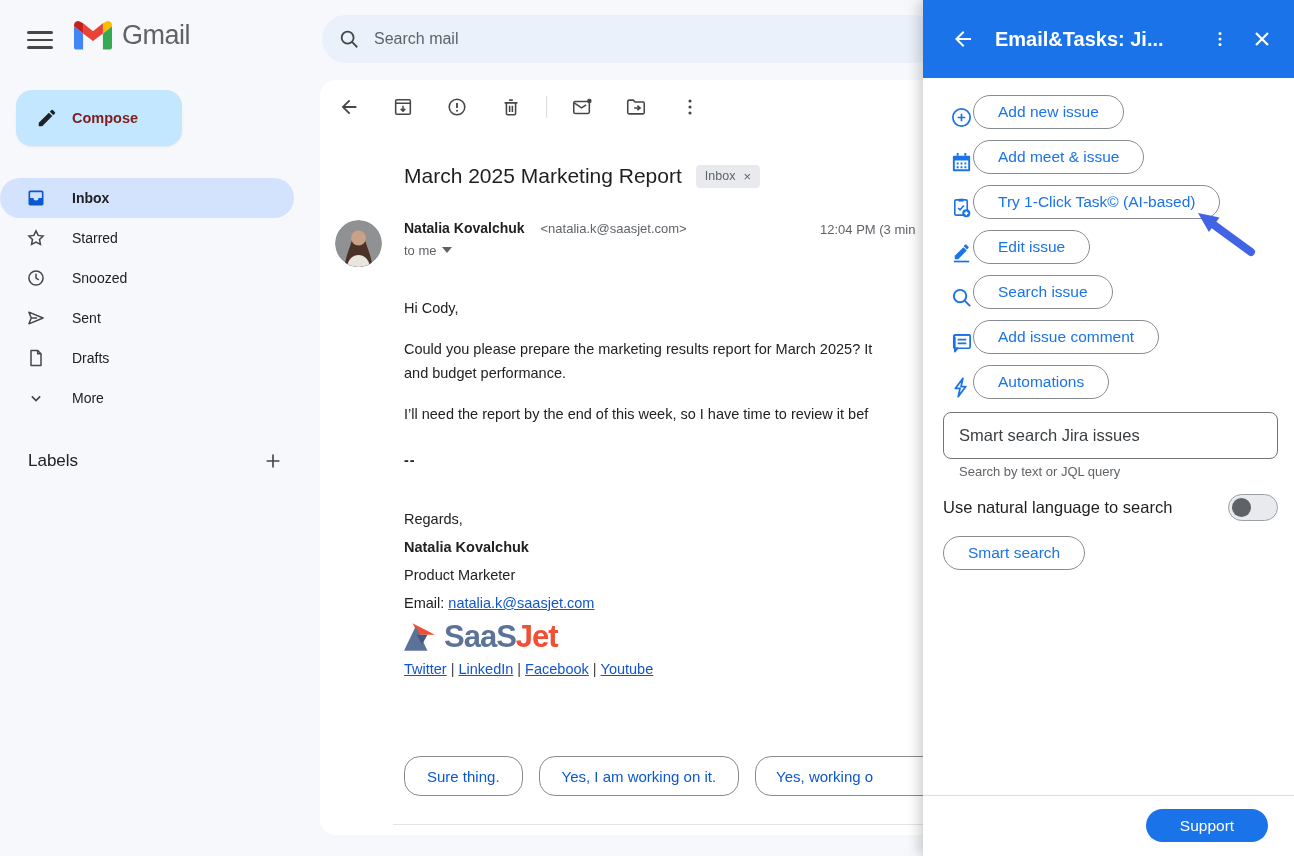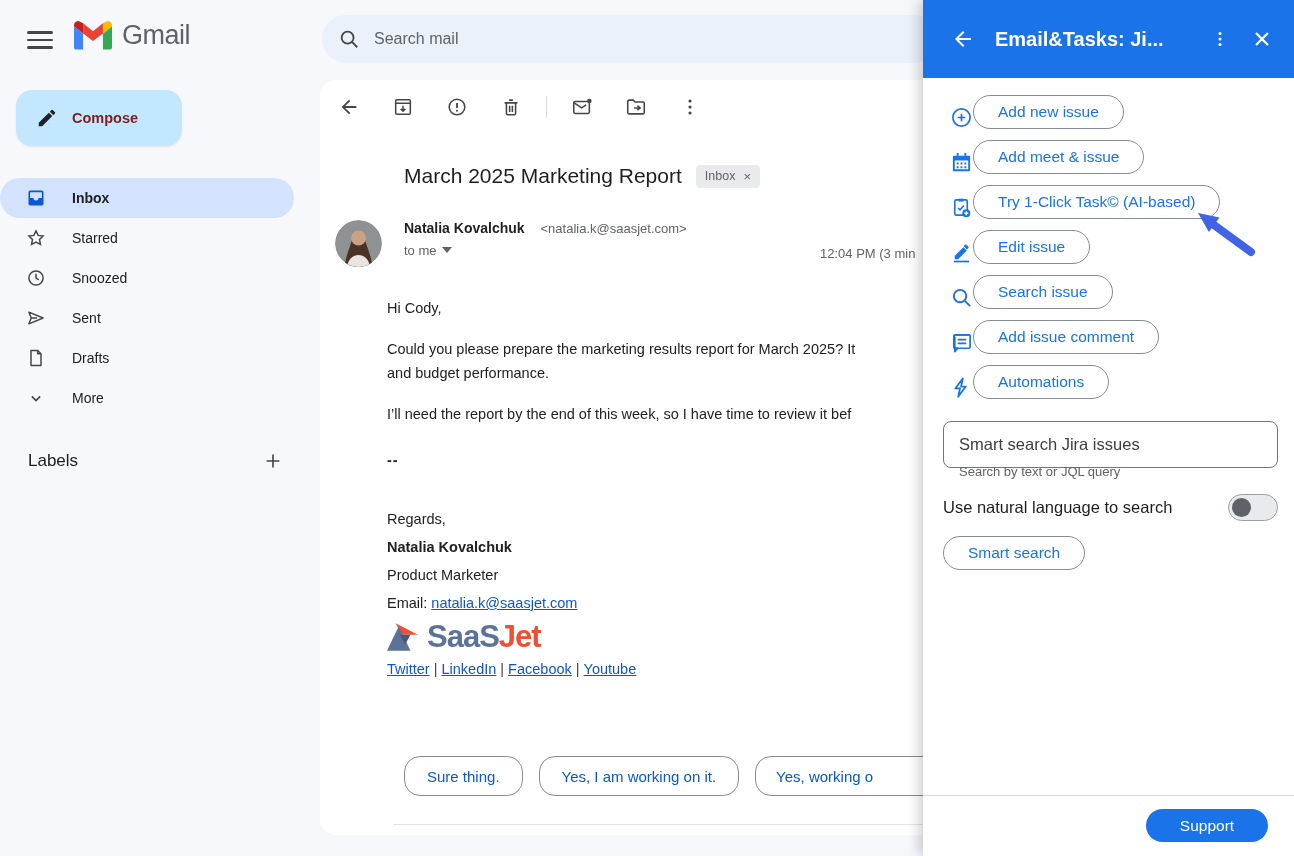--- a/index.html
+++ b/index.html
@@ -67,23 +67,23 @@
     border-radius:4px; height:23px; display:inline-flex; align-items:center;
     gap:8px; padding:0 9px; cursor:pointer;
   }
   .chip .x { font-size:13px; color:#5f6368; cursor:pointer; }
   .avatar { left:15px; top:140px; width:47px; height:47px; border-radius:50%; overflow:hidden; }
   .sender-block { left:84px; top:140px; white-space:nowrap; }
   .sender-line { font-size:14px; }
   .sender-name { font-weight:700; color:#1f1f1f; }
   .sender-addr { color:#5f6368; font-size:13px; margin-left:12px; }
   .tome { margin-top:7px; font-size:13px; color:#5f6368; display:flex; align-items:center; gap:5px; cursor:pointer; }
-  .timestamp { left:500px; top:142px; font-size:13px; color:#5f6368; white-space:nowrap;margin-top:24px; }
-
-  .body-text { left:67px; top:216px; font-size:14.5px; color:#222; line-height:24px; white-space:nowrap; }
+  .timestamp { left:500px; top:142px; font-size:13px; color:#5f6368; white-space:nowrap; }
+
+  .body-text { left:84px; top:216px; font-size:14.5px; color:#222; line-height:24px; white-space:nowrap; }
   .body-text .gap { height:17px; }
   .sig-dash { font-weight:700; letter-spacing:1px; }
   .sig-line { margin-top:4px; }
   .sig-name { font-weight:700; }
   .maillink { color:#1155cc; text-decoration:underline; cursor:pointer; }
   .saasjet { display:flex; align-items:center; gap:6px; margin:6px 0 4px -2px; }
   .saasjet-text { font-size:31px; font-weight:700; letter-spacing:-1px; }
   .social { font-size:14.5px; color:#1155cc; }
   .social .sep { color:#444; margin:0 4px; text-decoration:none; }
   .social span.lnk { text-decoration:underline; cursor:pointer; }
@@ -116,21 +116,21 @@
   .action-row { position:absolute; left:27px; display:flex; align-items:flex-end; height:34px; }
   .aico { width:23px; height:23px; flex:0 0 23px; }
   .pill-btn {
     height:34px; border:1px solid #878c92; border-radius:17px;
     background:#fff; color:#1a73e8; font-size:15.5px;
     display:inline-flex; align-items:center; justify-content:center;
     padding:0 24px; cursor:pointer; white-space:nowrap;
     font-family:"Liberation Sans", sans-serif;
   }
   .smart-input {
-    position:absolute; left:20px; top:421px; width:335px; height:47px;
+    position:absolute; left:20px; top:412px; width:335px; height:47px;
     border:1px solid #70757a; border-radius:8px; background:#fff;
     font-size:16.5px; color:#3c4043; padding:0 15px; outline:none;
     font-family:"Liberation Sans", sans-serif;
   }
   .smart-input::placeholder { color:#3c4043; }
   .search-hint { position:absolute; left:36px; top:464px; font-size:13px; color:#5f6368; }
   .toggle-row { position:absolute; left:20px; top:494px; width:335px; display:flex; align-items:center; justify-content:space-between; }
   .toggle-label { font-size:16.5px; color:#1f1f1f; }
   .toggle {
     width:50px; height:27px; border-radius:14px; background:#e8eaed;

